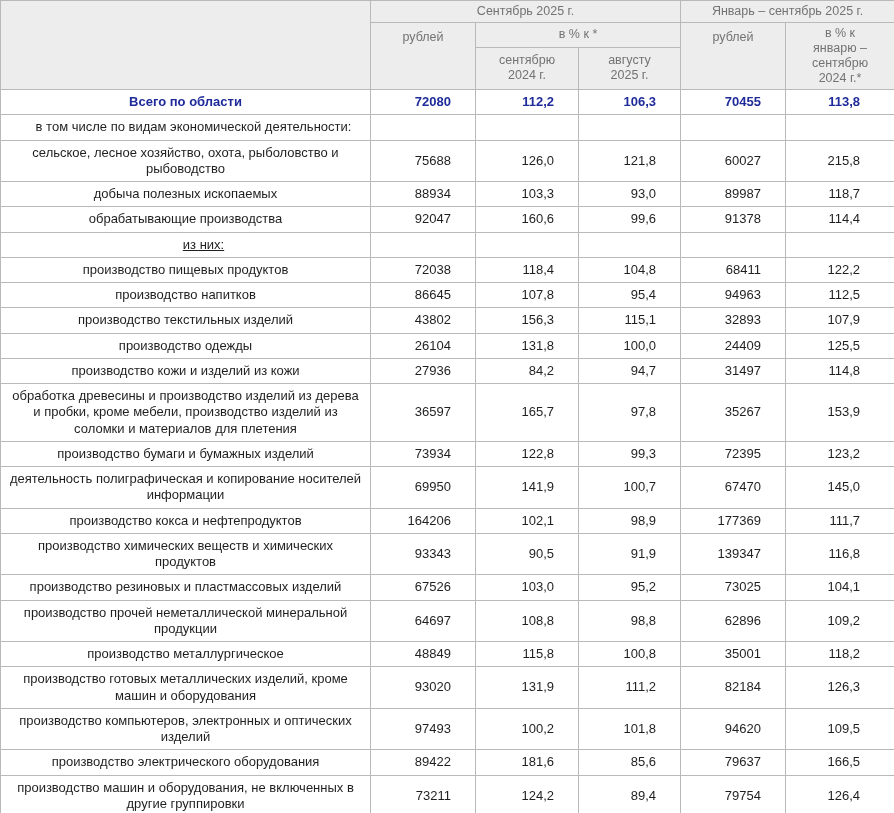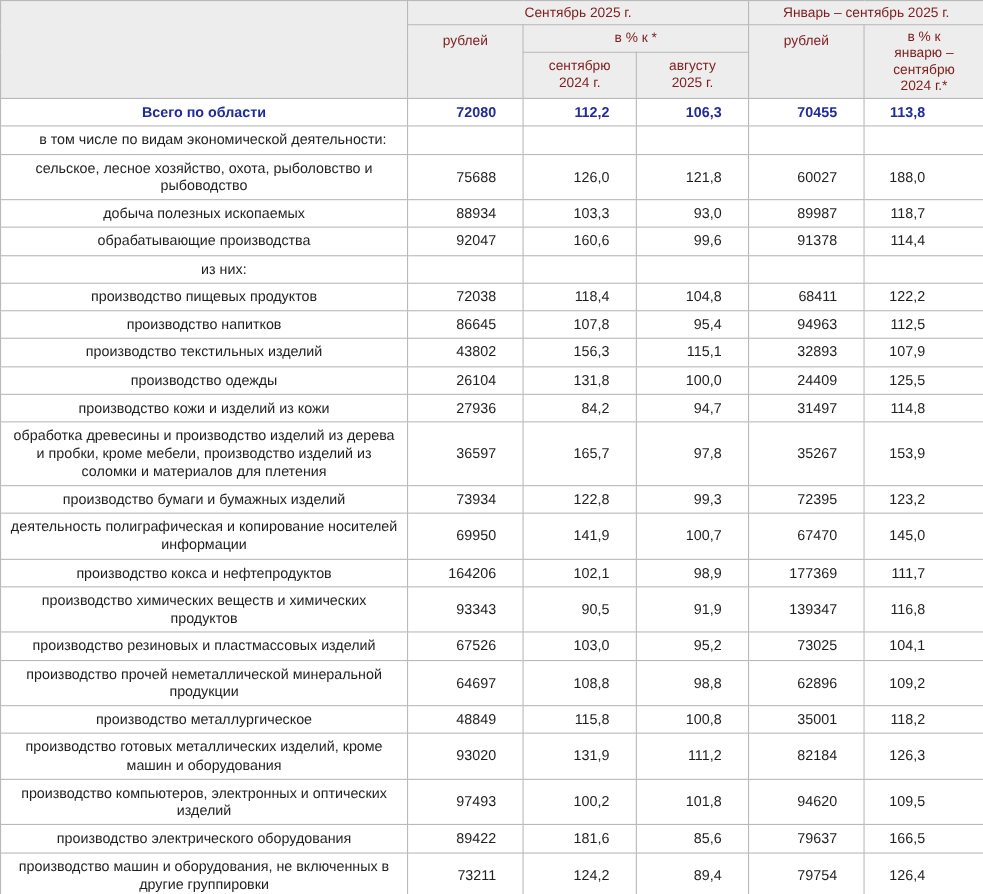--- a/index.html
+++ b/index.html
@@ -20,37 +20,37 @@
   th,td{border:1px solid var(--border);}
   thead th{
     background:var(--header-bg);
     font-weight:normal;
     text-align:center;
     vertical-align:middle;
     padding:3px 4px;
     font-size:12.5px;
     line-height:1.2;
     white-space:pre-line;
-    color:#7f1d1d;
+    color:#737373;
   }
   th.corner{background:var(--header-bg);}
   th.rub{vertical-align:top;padding-top:7px;}
   tbody td{vertical-align:middle;line-height:1.25;}
   td.label{
     text-align:center;
     padding:4px 6px;
   }
   td.num{
     text-align:right;
     padding:4px 24px 4px 4px;
   }
-  td.num:last-child{padding-right:53px;}
+  td.num:last-child{padding-right:34px;}
   tr.total td{font-weight:bold;color:var(--accent);}
   td.label.section{padding-left:22px;}
-  td.label.subsection{padding-left:42px;}
+  td.label.subsection{padding-left:42px;text-decoration:underline;}
 </style>
 </head>
 <body>
 
 <div class="wrap">
   <table>
     <colgroup>
       <col style="width:370px">
       <col style="width:105px">
       <col style="width:103px">
@@ -96,21 +96,21 @@
           <td class="num"></td>
           <td class="num"></td>
           <td class="num"></td>
         </tr>
         <tr>
           <td class="label">сельское, лесное хозяйство, охота, рыболовство и рыбоводство</td>
           <td class="num">75688</td>
           <td class="num">126,0</td>
           <td class="num">121,8</td>
           <td class="num">60027</td>
-          <td class="num">188,0</td>
+          <td class="num">215,8</td>
         </tr>
         <tr>
           <td class="label">добыча полезных ископаемых</td>
           <td class="num">88934</td>
           <td class="num">103,3</td>
           <td class="num">93,0</td>
           <td class="num">89987</td>
           <td class="num">118,7</td>
         </tr>
         <tr>

